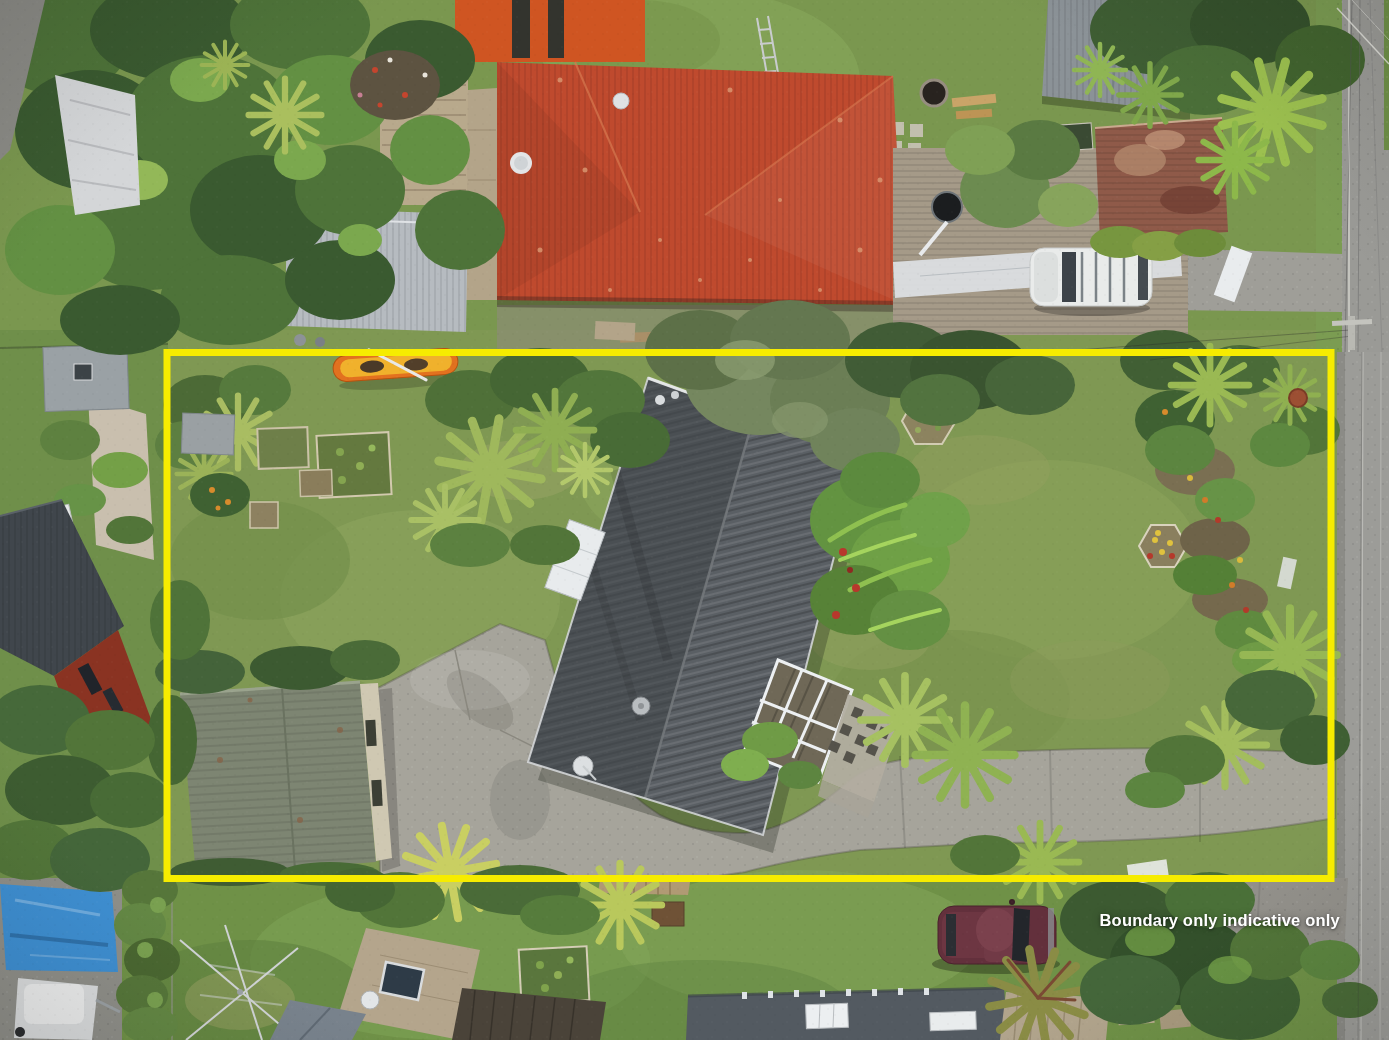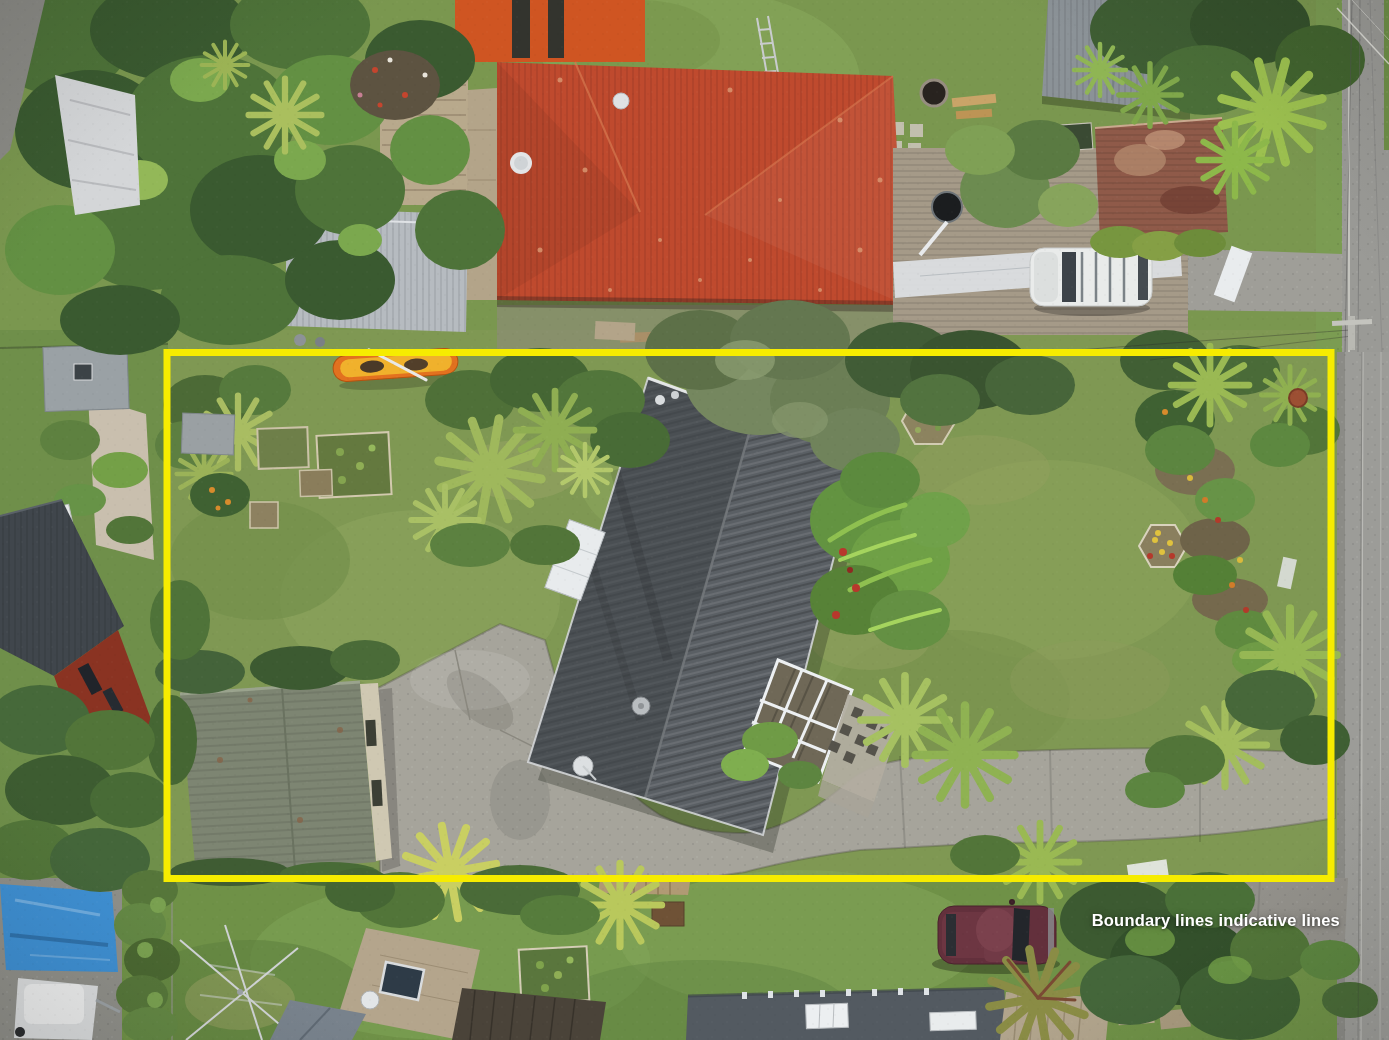--- a/index.html
+++ b/index.html
@@ -682,14 +682,14 @@
     <rect x="1348" y="316" width="7" height="34" fill="#b9b9b3"></rect>
     <rect x="1332" y="320" width="40" height="5" transform="rotate(-3 1352 322)" fill="#c4c4be"></rect>
   </g>
 
   <rect x="0" y="0" width="1389" height="1040" fill="url(#speckle)" opacity=".5"></rect>
   <rect x="0" y="0" width="1389" height="1040" fill="url(#vig)"></rect>
 
   <rect x="167" y="352.5" width="1164" height="526" fill="none" stroke-width="7" stroke="#F6EC00"></rect>
 </svg>
 
-<div class="disclaimer">Boundary lines indicative lines</div>
+<div class="disclaimer">Boundary only indicative only</div>
 </div>
 
 </body></html>

